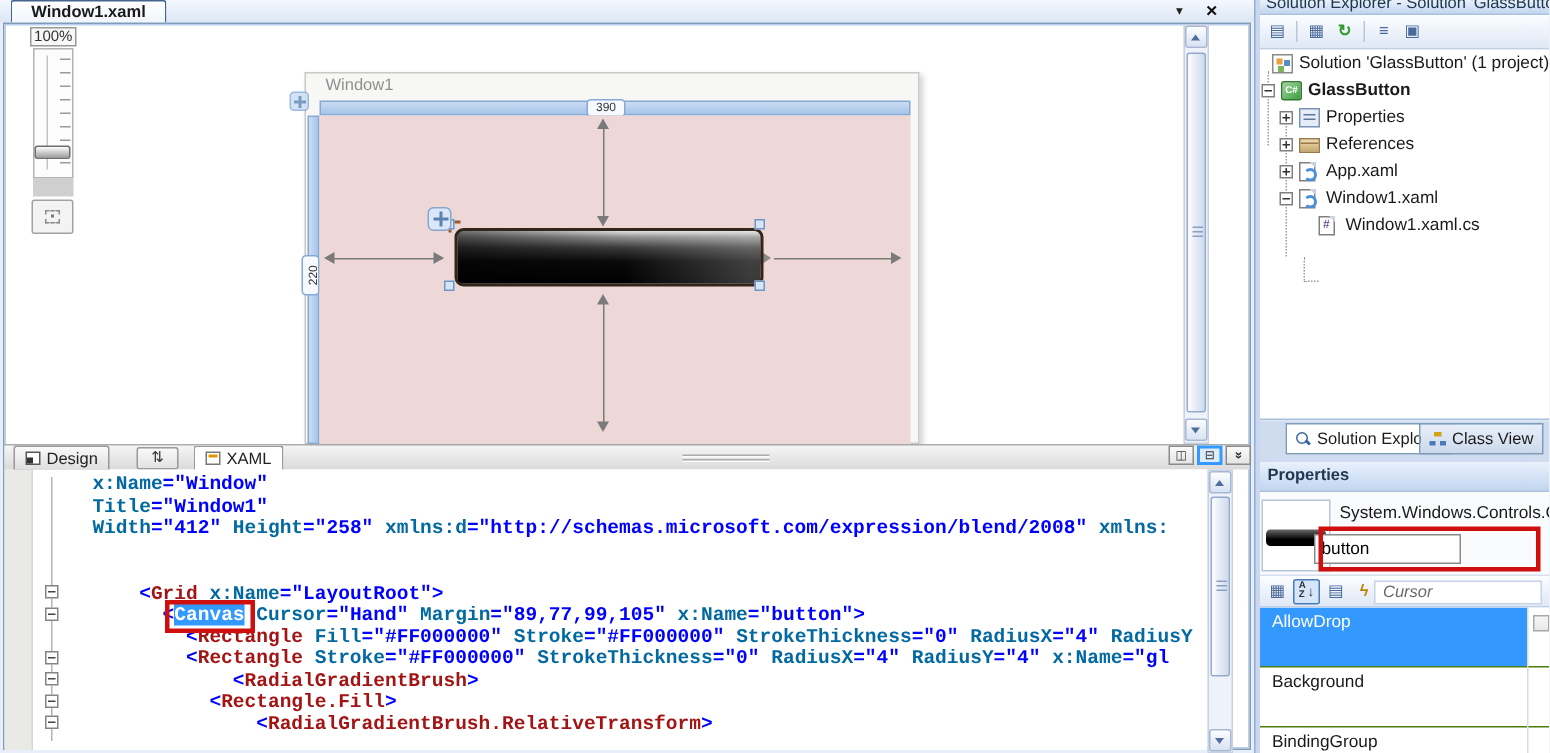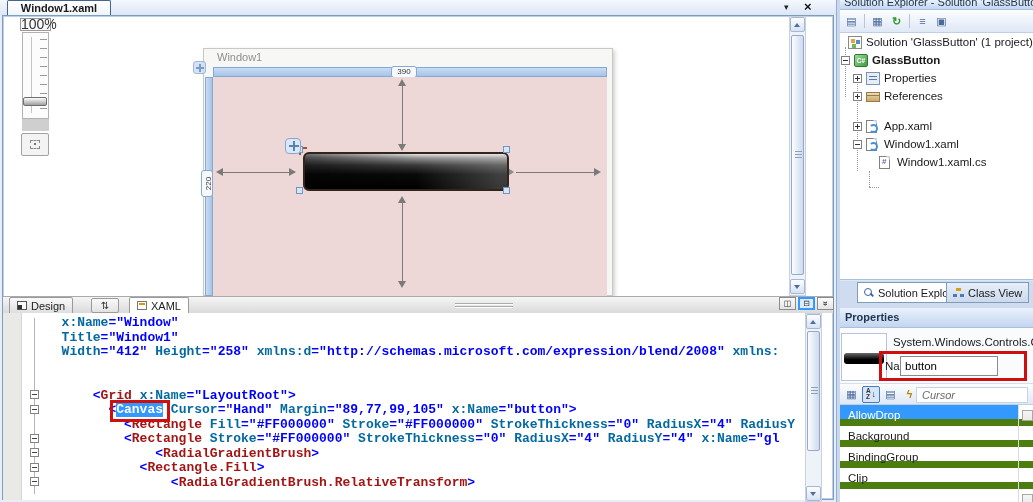--- a/index.html
+++ b/index.html
@@ -16,21 +16,21 @@
     font-weight:bold; text-align:center; line-height:14px; }
   .tab-dd { left:784px; top:2px; color:#222; font-size:9px; cursor:default; }
   .tab-x  { left:804px; top:-1px; color:#111; font-size:13px; font-weight:bold; cursor:default; }
 
   
   .doc-well { left:2px; top:15px; width:832px; height:485px; background:#ffffff;
     border:1px solid #7f9db9; box-shadow:inset 0 0 0 1px #b9cfec; }
 
   
   .zoom-chip { left:20px; top:18px; width:31px; height:13px; background:#f8f8f8; border:1px solid #989898;
-    font-size:14px; color:#333; text-align:center; line-height:11px; }
+    font-size:10px; color:#333; text-align:center; line-height:11px; }
   .zoom-track { left:22px; top:32px; width:27px; height:87px; background:#fcfcfc; border:1px solid #b2b2b2; }
   .zoom-centerline { left:31px; top:37px; width:1px; height:76px; background:#c4c4c4; }
   .ztick { left:40px; width:7px; height:1px; background:#9a9a9a; }
   .zoom-thumb { left:23px; top:97px; width:24px; height:9px; border:1px solid #6f6f6f; border-radius:2px;
     background:linear-gradient(180deg,#fdfdfd,#9f9f9f); }
   .zoom-gray { left:22px; top:119px; width:27px; height:12px; background:#cfcfcf; }
   .fit-btn { left:21px; top:133px; width:28px; height:23px; background:#f3f3f3; border:1px solid #a2a2a2; border-radius:2px; }
   .fit-glyph { position:absolute; left:8px; top:6px; width:10px; height:9px; border:1px dashed #8a8a8a; }
   .fit-glyph::after { content:""; position:absolute; left:3px; top:2px; width:2px; height:2px; background:#777; }
 
@@ -157,32 +157,32 @@
   .cv-icon::before { content:""; position:absolute; left:3px; top:0; width:5px; height:3px; background:#d4a017; }
   .cv-icon::after { content:""; position:absolute; left:0px; top:6px; width:4px; height:3px; background:#4a7ab8; box-shadow:7px 0 0 #4a7ab8; }
 
   
   .obj-header { left:840px; top:328px; width:193px; height:56px; background:#fafbfd; border-bottom:1px solid #d5dfee; }
   .obj-thumb { left:841px; top:333px; width:46px; height:48px; background:#fff; border:1px solid #b8c4d8; }
   .obj-thumb-bar { position:absolute; left:2px; top:19px; width:40px; height:11px; border-radius:3px;
     background:linear-gradient(180deg,#6a6a6a,#000 60%); }
   .type-name { left:893px; top:336px; width:140px; height:14px; overflow:hidden; white-space:nowrap; font-size:11.5px; }
   .name-label { left:885px; top:360px; font-size:11.5px; }
-  .name-input { left:900px; top:356px; width:98px; height:20px; border:1px solid #8a8a8a; background:#fff;
+  .name-input { left:876px; top:356px; width:98px; height:20px; border:1px solid #8a8a8a; background:#fff;
     font-family:"Liberation Sans",sans-serif; font-size:11.5px; padding:0 4px; }
   .redbox { border:3px solid #cf0e0e; pointer-events:none; z-index:50; }
   .prop-toolbar { left:840px; top:384px; width:193px; height:21px; }
   .az-icon { width:18px; height:17px; border:1px solid transparent; display:flex; align-items:center; justify-content:center; gap:1px; }
   .az-icon.selected { background:#d5e6fa; border:1px solid #4a7ab8; border-radius:2px; }
   .az-letters { display:flex; flex-direction:column; font-size:6.5px; line-height:6px; font-weight:bold; color:#333; }
   .az-arrow { font-size:9px; color:#333; }
   .search-box { left:916px; top:387px; width:112px; height:16px; background:#fff; border:1px solid #c4d3e8;
     font-style:italic; color:#6a6a6a; font-size:11px; padding:1px 5px; }
   .prop-grid { left:840px; top:405px; width:193px; height:97px; background:#fff; overflow:hidden; }
-  .prop-row { height:21px; position:relative; border-bottom:7px solid #4d7c0f; }
+  .prop-row { height:40px; position:relative; border-bottom:1px solid #4d7c0f; }
   .prop-name { position:absolute; left:0; top:0; width:178px; height:100%; padding:4px 0 0 8px; font-size:11.5px; }
   .prop-row.selected .prop-name { background:#3399ff; color:#fff; }
   .prop-value { position:absolute; left:178px; top:0; right:0; height:100%; }
   .prop-check { position:absolute; left:4px; top:5px; width:11px; height:11px; border:1px solid #a8a8a8;
      background:linear-gradient(180deg,#f6f6f6,#e9e9e9); }
   .grid-divider { left:1018px; top:405px; width:1px; height:97px; background:#dcdcdc; z-index:5; }
 </style>
 </head>
 <body>
 
@@ -340,21 +340,21 @@
       <div class="tree-row" style="padding-left: 13px;">
         <span class="expander plus"></span>
         <span class="ticon ticon-props"></span>
         <span class="tree-label">Properties</span>
       </div>
       <div class="tree-row" style="padding-left: 13px;">
         <span class="expander plus"></span>
         <span class="ticon ticon-refs"></span>
         <span class="tree-label">References</span>
       </div>
-      <div class="tree-row" style="padding-left: 13px; margin-top: 12px;">
+      <div class="tree-row" style="padding-left: 13px;">
         <span class="expander plus"></span>
         <span class="ticon ticon-page ticon-xamlfile"></span>
         <span class="tree-label">App.xaml</span>
       </div>
       <div class="tree-row" style="padding-left: 13px;">
         <span class="expander"></span>
         <span class="ticon ticon-page ticon-xamlfile"></span>
         <span class="tree-label">Window1.xaml</span>
       </div>
       <div class="tree-row" style="padding-left: 26px;">

